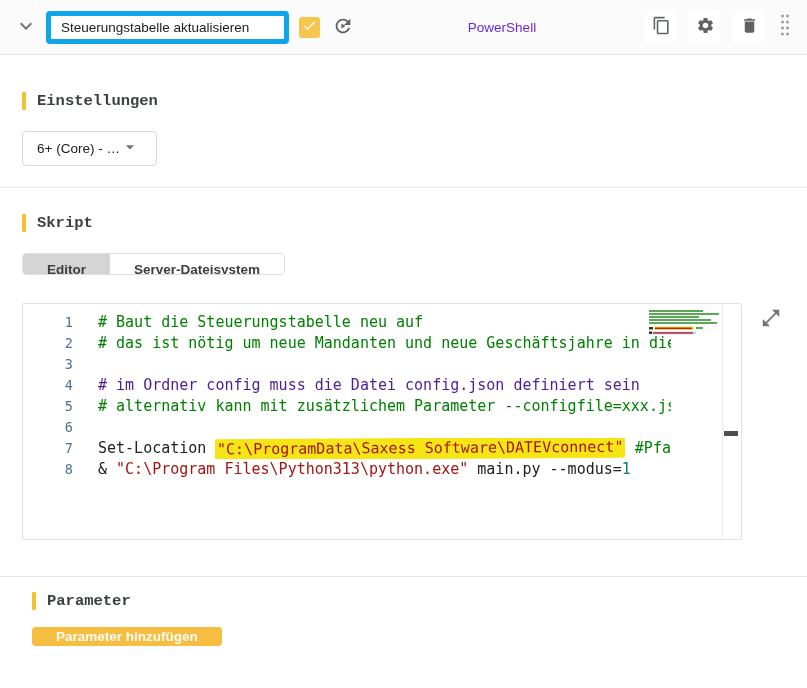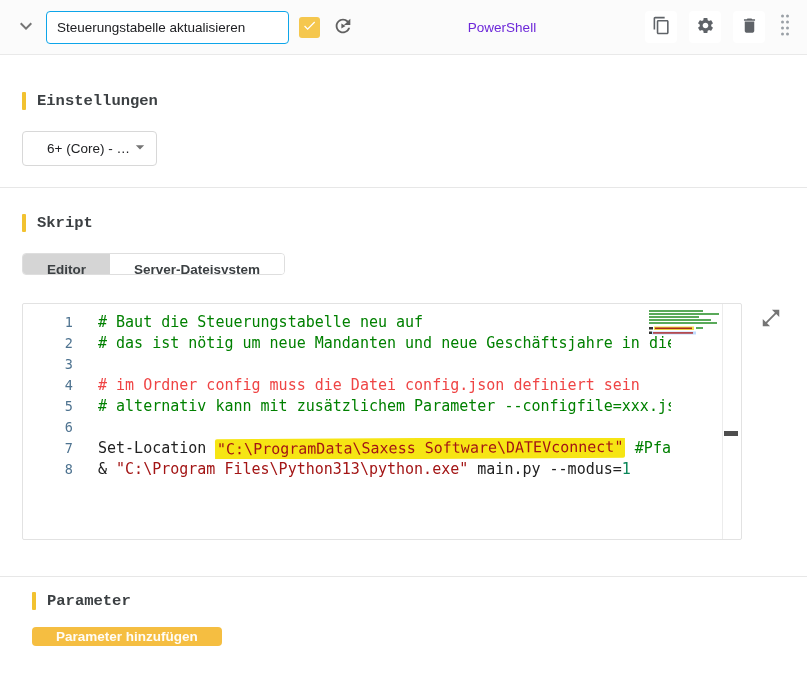--- a/index.html
+++ b/index.html
@@ -6,42 +6,42 @@
   html,body { background:#ffffff; }
   body { font-family:"Liberation Sans", sans-serif; color:#3c4043; }
   .app { position:relative; width:807px; height:688px; background:#ffffff; overflow:hidden; }
 
   
   .topbar { height:55px; background:#fbfbfb; border-bottom:1px solid #e9e9e9;
             display:flex; align-items:center; padding:0 14px 0 10px; }
   .iconbtn { width:32px; height:32px; border:none; background:#ffffff; border-radius:4px;
              display:flex; align-items:center; justify-content:center; cursor:pointer; padding:0; }
   .iconbtn.flat { background:transparent; }
-  .task-input { width:243px; height:33px; border:1px solid #0ea5e9; border-radius:4px;
+  .task-input { width:243px; height:33px; border:5px solid #0ea5e9; border-radius:4px;
                 padding:0 10px; font-family:"Liberation Sans",sans-serif; font-size:13.5px;
                 color:#202124; background:#fff; margin-left:4px; }
   .checkbox { width:21px; height:21px; border-radius:3px; margin-left:10px;
               display:flex; align-items:center; justify-content:center; cursor:pointer; }
   .run-icon { margin-left:7px; }
   .type-label { flex:1; text-align:center; font-size:13.5px; color:#6d28d9; }
   .right-actions { display:flex; align-items:center; gap:12px; }
   .drag-handle { width:16px; height:26px; display:flex; align-items:center; justify-content:center; cursor:grab; }
 
   
   .section { padding:0 22px; }
   .divider { height:1px; background:#e7e7e7; width:100%; }
   .section-title { display:flex; align-items:center; gap:11px; font-size:15.5px;
                    font-weight:bold; color:#3c4043;font-family:Liberation Mono, monospace; }
   .title-bar { width:4px; height:18px; border-radius:1px; }
 
   .settings-section { padding-top:37px; padding-bottom:21px; }
   .setting-row { margin-top:21px; display:flex; align-items:center; }
   .setting-label { width:306px; font-size:13.5px; color:#80868b; }
   .dropdown { width:135px; height:35px; border:1px solid #d8d8d8; border-radius:4px; background:#fff;
-              display:flex; align-items:center; justify-content:flex-end; padding:0 6px 0 14px;
+              display:flex; align-items:center; justify-content:flex-start; padding:0 6px 0 14px;
               cursor:pointer; }
   .dropdown-value { font-size:13.5px; color:#202124; white-space:nowrap; overflow:hidden; }
 
   .script-section { padding-top:26px; padding-bottom:36px; }
   .tabs { margin-top:21px; display:inline-flex; border:1px solid #dedede; border-radius:4px; overflow:hidden; }
   .tab { height:20px; line-height:32px; padding:0 24px; font-size:13.5px; font-weight:bold;
          color:#3c4043; background:#ffffff; cursor:pointer; white-space:nowrap; }
   .tab.active { background:#d5d5d5; }
 
   .editor-row { display:flex; margin-top:25px; }
@@ -173,21 +173,21 @@
             </div>
             <div class="code-line">
               <span class="gutter" style="color: rgb(78, 115, 144);">2</span>
               <span class="code-content"><span style="color: rgb(0, 128, 0);"># das ist nötig um neue Mandanten und neue Geschäftsjahre in die</span></span>
             </div>
             <div class="code-line">
               <span class="gutter" style="color: rgb(78, 115, 144);">3</span>
             </div>
             <div class="code-line">
               <span class="gutter" style="color: rgb(78, 115, 144);">4</span>
-              <span class="code-content"><span style="color: #ef4444;"># im Ordner config muss die Datei config.json definiert sein</span></span>
+              <span class="code-content"><span style="color: #4c1d95;"># im Ordner config muss die Datei config.json definiert sein</span></span>
             </div>
             <div class="code-line">
               <span class="gutter" style="color: rgb(78, 115, 144);">5</span>
               <span class="code-content"><span style="color: rgb(0, 128, 0);"># alternativ kann mit zusätzlichem Parameter --configfile=xxx.js</span></span>
             </div>
             <div class="code-line">
               <span class="gutter" style="color: rgb(78, 115, 144);">6</span>
               <span class="code-content"></span>
             </div>
             <div class="code-line">

